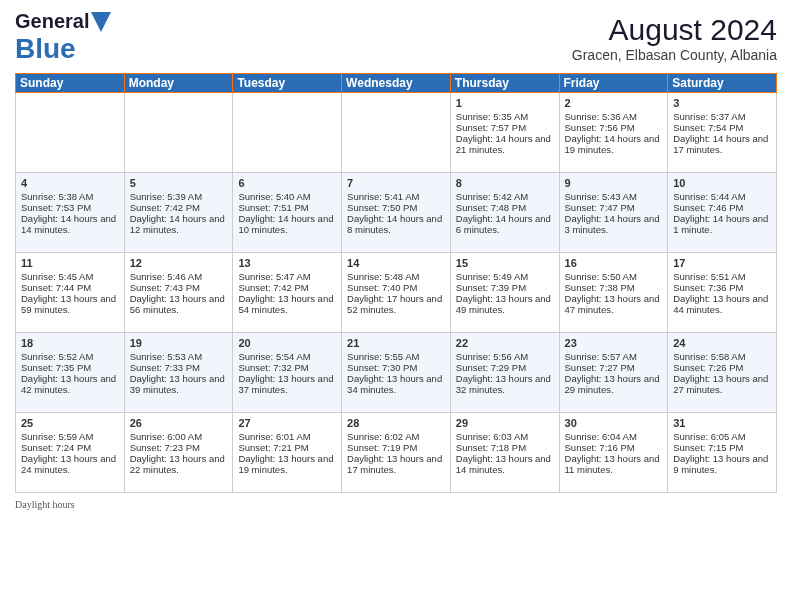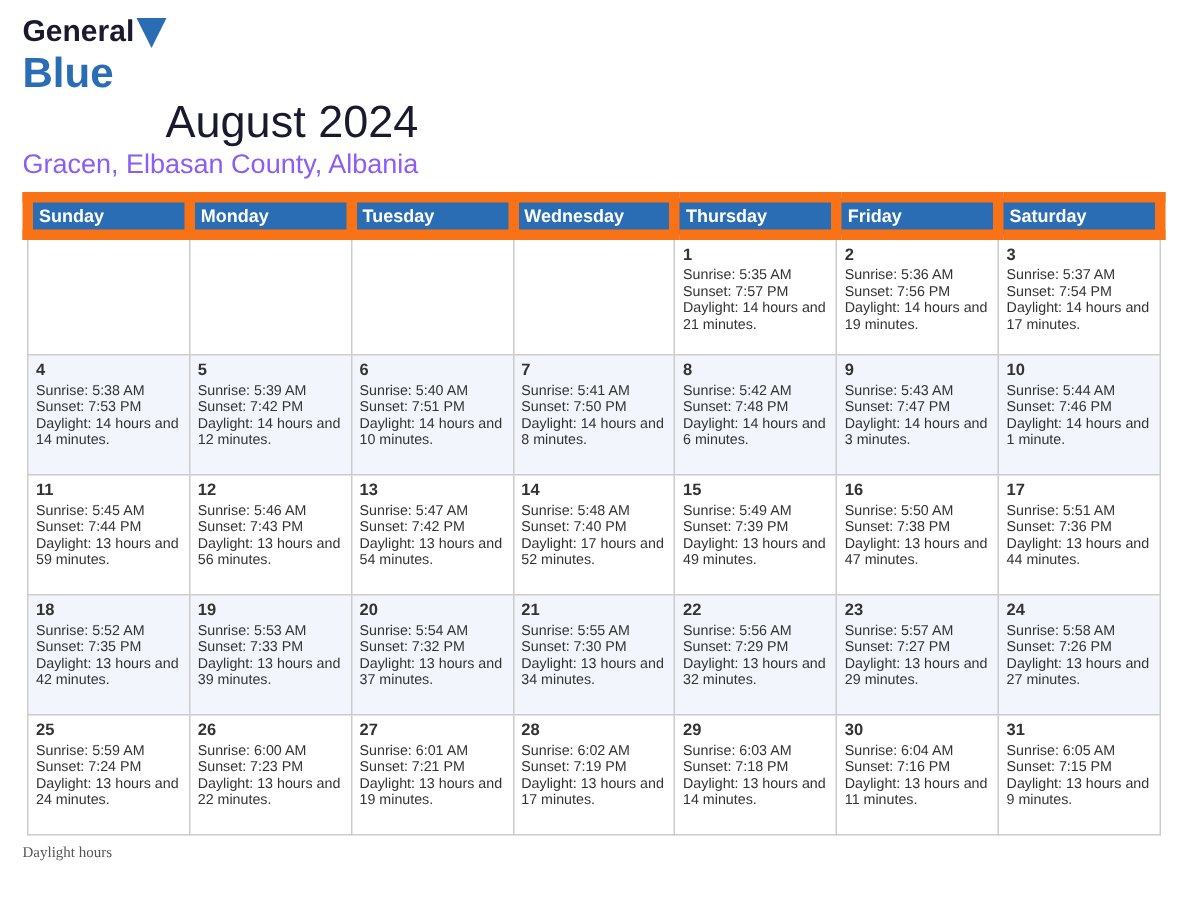--- a/index.html
+++ b/index.html
@@ -6,54 +6,53 @@
     body {
       font-family: Arial, sans-serif;
       background: #fff;
       width: 792px;
       min-height: 612px;
       padding: 10px 15px;
     }
     .header {
       display: flex;
       justify-content: space-between;
-      align-items: flex-start;
+      align-items: center;
       margin-bottom: 8px;
-      flex-direction: column;
     }
     .logo {
       display: flex;
       flex-direction: column;
       align-items: flex-start;
     }
     .title-area {
       text-align: right;
     }
     .month-title {
       font-size: 30px;
       color: #1a1a2e;
       font-weight: 300;
     }
     .location-title {
-      font-size: 18px;
-      color: #8b5cf6;
+      font-size: 14px;
+      color: #404040;
     }
     table {
       width: 100%;
       border-collapse: collapse;
       table-layout: fixed;
     }
     th {
       background: #2a6db5;
       color: #fff;
       font-size: 12px;
       font-weight: bold;
       padding: 2px 4px;
       text-align: left;
-      border: 7px solid #f97316;
+      border: 1px solid #f97316;
     }
     td {
       vertical-align: top;
       padding: 4px 5px;
       border: 1px solid #ccc;
       font-size: 9.5px;
       color: #333;
       height: 80px;
       background: #fff;
     }

